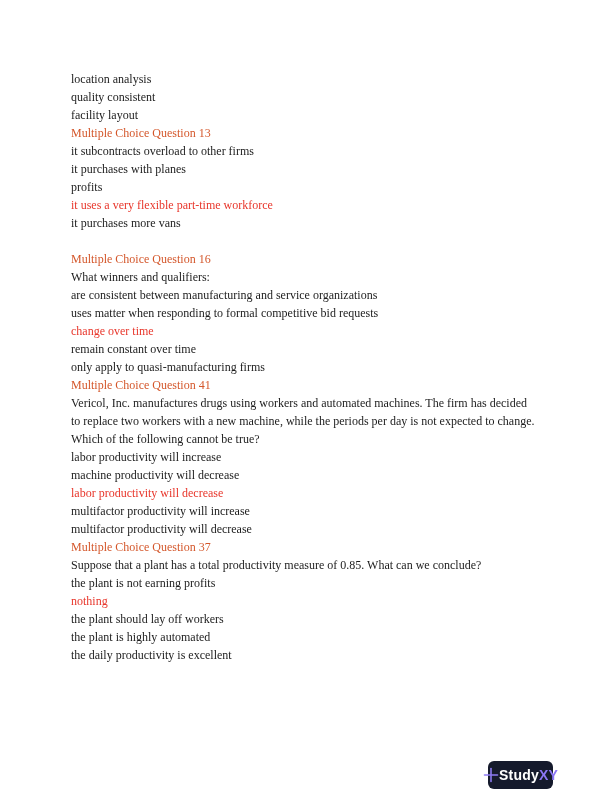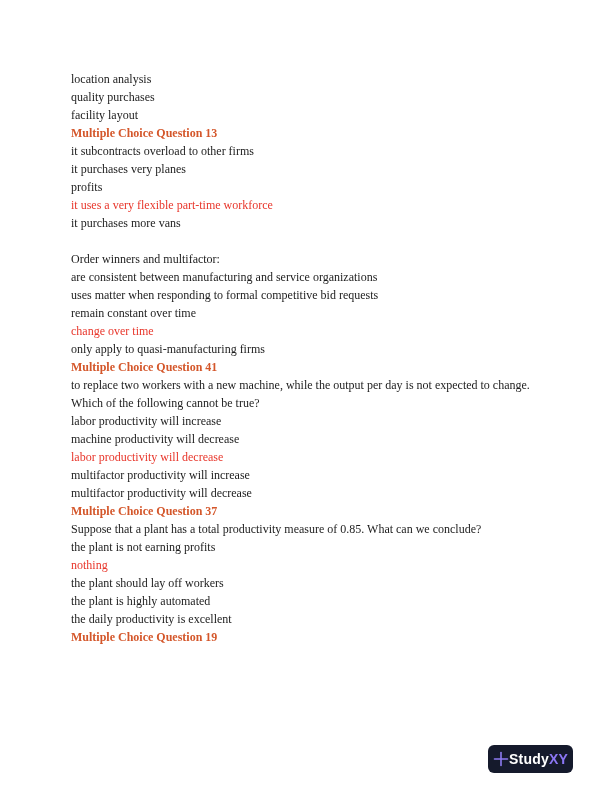--- a/index.html
+++ b/index.html
@@ -22,34 +22,34 @@
     width: 490px;
   }
   .line {
     font-size: 12px;
     line-height: 18px;
     height: 18px;
     white-space: nowrap;
     color: var(--text, #1c1c1c);
   }
   .line.heading {
-    font-weight: bold;
+    font-weight: normal;
     color: var(--heading, #d4572b);
   }
   .line.answer {
     color: var(--answer, #e8362b);
   }
   .line.blank {
     height: 18px;
   }
   .brand-badge {
     position: absolute;
     left: 488px;
-    top: 745px;
-    width: 85px;
+    top: 761px;
+    width: 65px;
     height: 28px;
     border-radius: 6px;
     background: var(--badge-bg, #151a2c);
     display: flex;
     align-items: center;
     justify-content: center;
     font-family: "Liberation Sans", sans-serif;
     font-weight: bold;
     font-size: 14px;
     letter-spacing: 0.2px;
@@ -62,51 +62,52 @@
   .brand-name-primary { color: var(--brand-primary, #ffffff); }
   .brand-name-accent  { color: var(--brand-accent, #8b76f5); }
 </style>
 </head>
 <body>
 
 <div class="page">
 
   <div class="content">
       <div class="line normal">location analysis</div>
-      <div class="line normal">quality purchases</div>
+      <div class="line normal">quality consistent</div>
       <div class="line normal">facility layout</div>
       <div class="line heading">Multiple Choice Question 13</div>
       <div class="line normal">it subcontracts overload to other firms</div>
-      <div class="line normal">it purchases very planes</div>
+      <div class="line normal">it purchases with planes</div>
       <div class="line normal">profits</div>
       <div class="line answer">it uses a very flexible part-time workforce</div>
       <div class="line normal">it purchases more vans</div>
       <div class="line blank"></div>
-      <div class="line normal">Order winners and multifactor:</div>
+      <div class="line heading">Multiple Choice Question 16</div>
+      <div class="line normal">What winners and qualifiers:</div>
       <div class="line normal">are consistent between manufacturing and service organizations</div>
       <div class="line normal">uses matter when responding to formal competitive bid requests</div>
+      <div class="line answer">change over time</div>
       <div class="line normal">remain constant over time</div>
-      <div class="line answer">change over time</div>
       <div class="line normal">only apply to quasi-manufacturing firms</div>
       <div class="line heading">Multiple Choice Question 41</div>
-      <div class="line normal">to replace two workers with a new machine, while the output per day is not expected to change.</div>
+      <div class="line normal">Vericol, Inc. manufactures drugs using workers and automated machines. The firm has decided</div>
+      <div class="line normal">to replace two workers with a new machine, while the periods per day is not expected to change.</div>
       <div class="line normal">Which of the following cannot be true?</div>
       <div class="line normal">labor productivity will increase</div>
       <div class="line normal">machine productivity will decrease</div>
       <div class="line answer">labor productivity will decrease</div>
       <div class="line normal">multifactor productivity will increase</div>
       <div class="line normal">multifactor productivity will decrease</div>
       <div class="line heading">Multiple Choice Question 37</div>
       <div class="line normal">Suppose that a plant has a total productivity measure of 0.85. What can we conclude?</div>
       <div class="line normal">the plant is not earning profits</div>
       <div class="line answer">nothing</div>
       <div class="line normal">the plant should lay off workers</div>
       <div class="line normal">the plant is highly automated</div>
       <div class="line normal">the daily productivity is excellent</div>
-      <div class="line heading">Multiple Choice Question 19</div>
     </div>
 
   <div class="brand-badge">
     <span class="plus-icon">
       <svg viewBox="0 0 16 16" width="16" height="16">
         <line x1="8" y1="1.5" x2="8" y2="14.5" stroke="#8d7bf2" stroke-width="1.6" stroke-linecap="round"></line>
         <line x1="1.5" y1="8" x2="14.5" y2="8" stroke="#8d7bf2" stroke-width="1.6" stroke-linecap="round"></line>
       </svg>
     </span>
     <span>

